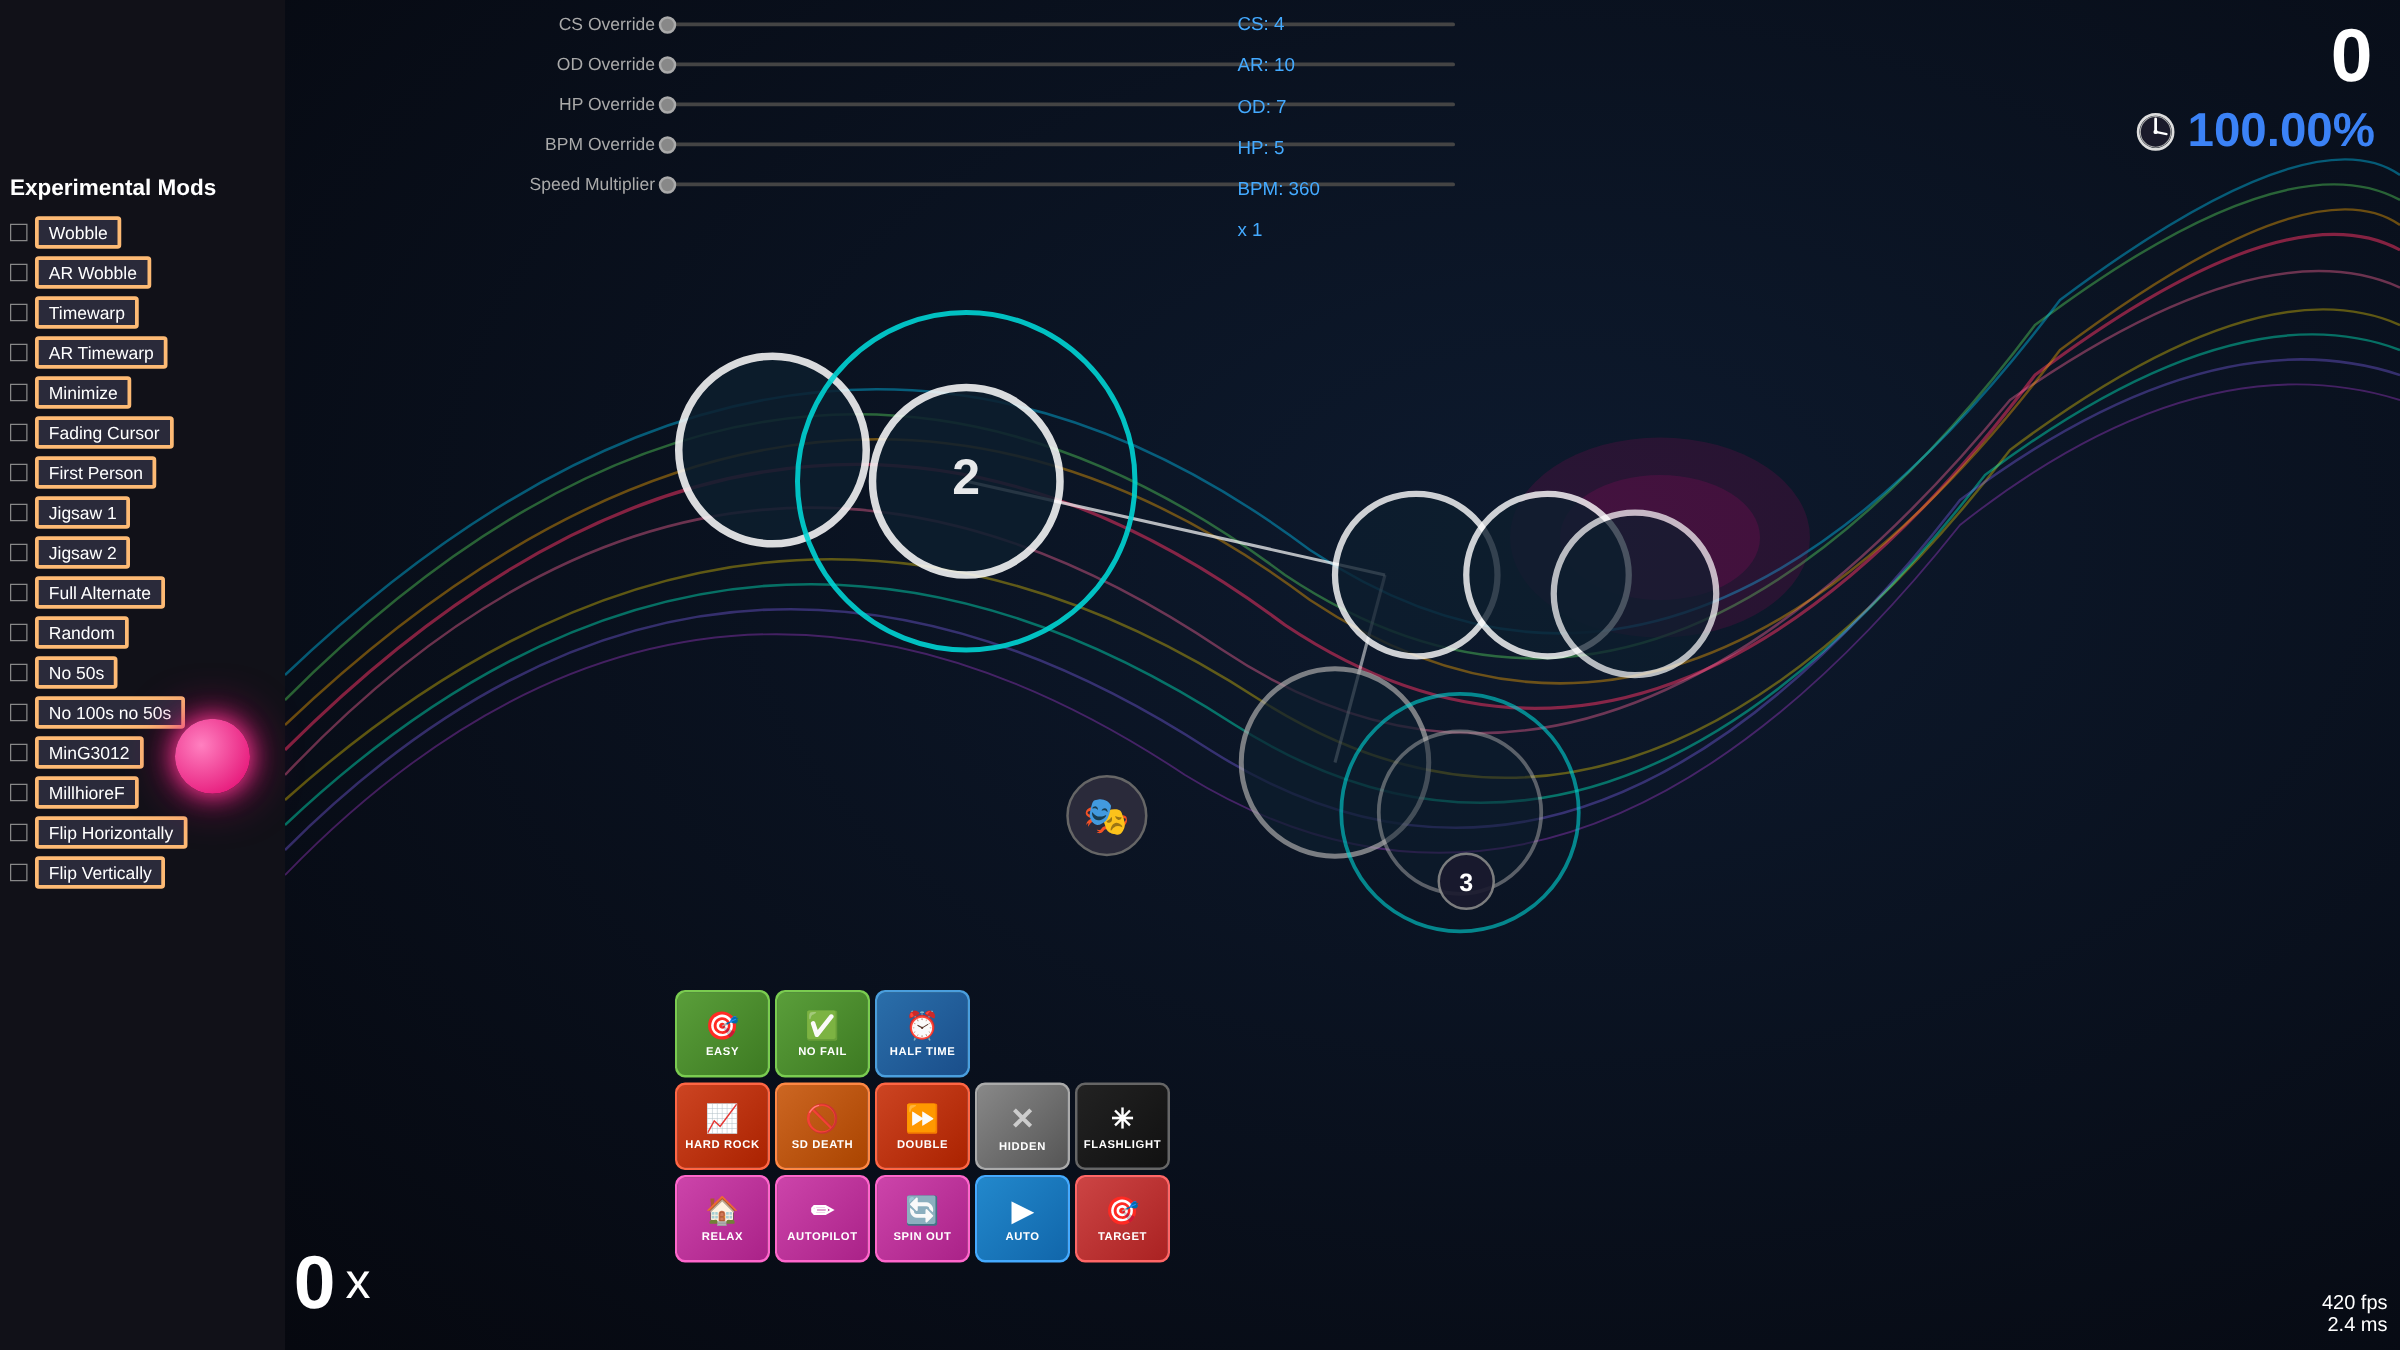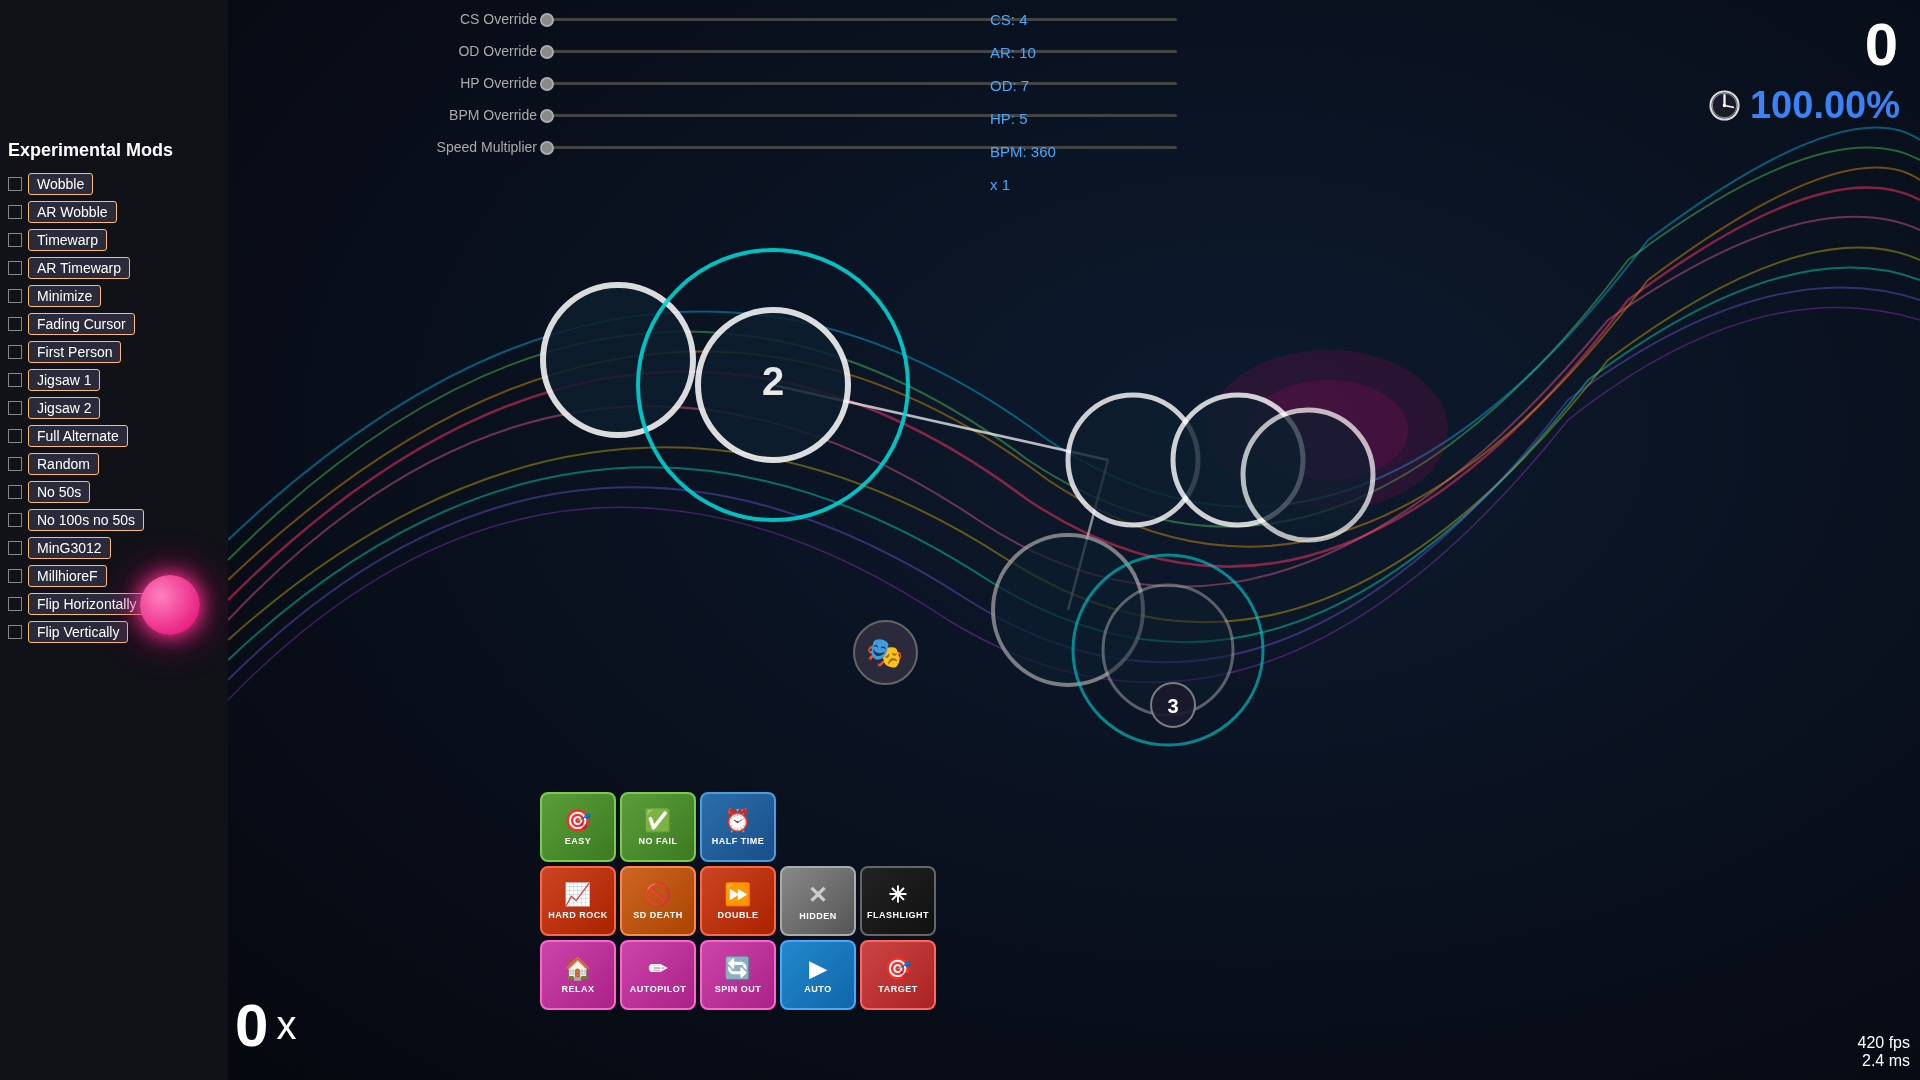--- a/index.html
+++ b/index.html
@@ -65,21 +65,21 @@
       background: transparent;
       margin-right: 6px;
       flex-shrink: 0;
       display: inline-block;
     }
 
     .mod-label {
       color: white;
       font-size: 14px;
       background: #2a2a3a;
-      border: 1px solid #fdba74;
+      border: 3px solid #fdba74;
       border-radius: 3px;
       padding: 2px 8px;
       display: inline-block;
     }
 
     
     .pink-ball {
       position: absolute;
       width: 60px;
       height: 60px;
@@ -156,21 +156,21 @@
     .combo-x {
       font-size: 40px;
       color: white;
       margin-left: 8px;
     }
 
     
     .sliders-area {
       position: absolute;
       top: 5px;
-      left: 397px;
+      left: 384px;
       width: 780px;
       z-index: 10;
     }
 
     .slider-row {
       display: flex;
       align-items: center;
       margin-bottom: 4px;
       height: 28px;
     }

